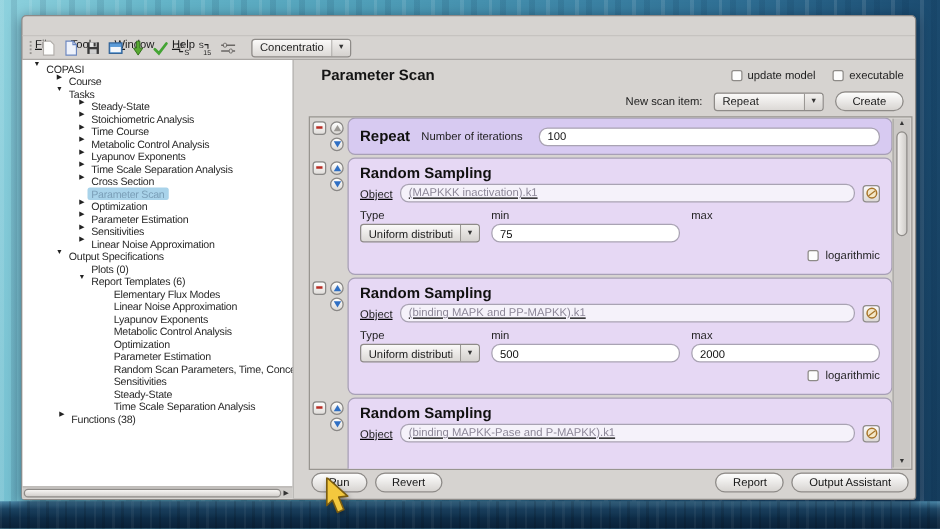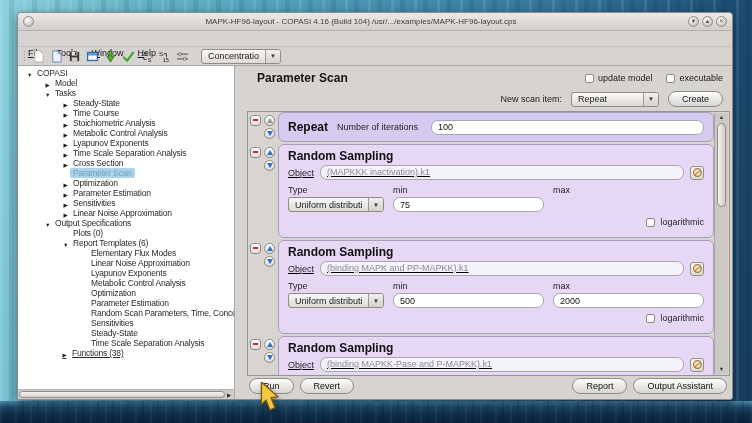--- a/index.html
+++ b/index.html
@@ -51,21 +51,21 @@
   .combo .combo-arrow{margin-left:6px;border-left:1px solid #9b9895;padding:0 4px;
     font-size:6px;color:#333;height:100%;display:flex;align-items:center;
     background:linear-gradient(#f2f0ee,#d4d1ce);border-radius:0 2px 2px 0;}
   .toolbar .combo{margin-left:9px;width:80px;}
 
   
   .content{flex:1;display:flex;min-height:0;}
   .tree-wrap{width:216px;flex:none;background:#fff;border-right:1px solid #a9a6a3;
     display:flex;flex-direction:column;min-height:0;}
   .tree{flex:1;overflow:hidden;padding-top:2px;}
-  .trow{height:10px;display:flex;align-items:flex-end;font-size:8.5px;letter-spacing:-.2px;
+  .trow{height:10px;display:flex;align-items:flex-start;font-size:8.5px;letter-spacing:-.2px;
     color:#2a2a2a;white-space:nowrap;}
   .tarrow{width:9px;flex:none;font-size:6.5px;color:#222;text-align:center;line-height:1;}
   .trow .tlabel{padding:0 3px;border-radius:2px;}
   .trow.sel .tlabel{background:#a9d3ea;color:#7b9fb8;}
   .hscroll{height:9px;flex:none;border-top:1px solid #b6b3b0;background:#cecbc8;
     display:flex;align-items:center;padding:0 1px;}
   .hthumb{flex:1;height:7px;box-sizing:border-box;border:1px solid #8e8b88;border-radius:4px;
     background:linear-gradient(#f6f4f2,#d2cfcc);}
   .harrow{font-size:5.5px;color:#333;width:8px;text-align:center;}
 
@@ -136,29 +136,20 @@
     filter:drop-shadow(1px 2px 2px rgba(0,0,0,.35));}
 </style>
 </head>
 <body>
 
 <div class="desktop">
   <div class="taskbar"></div>
 
   <div class="window">
 
-    <div class="titlebar">
-      <div class="tb-circle"></div>
-      <span class="title">MAPK-HF96-layout - COPASI 4.16 (Build 104) /usr/.../examples/MAPK-HF96-layout.cps</span>
-      <div class="tb-right" id="winControls">
-          <div class="tb-circle">▾</div>
-          <div class="tb-circle">▴</div>
-          <div class="tb-circle">×</div>
-        </div>
-    </div>
 
     <div class="menubar" id="menubar">
         <span class="menu-item"><u>F</u>ile</span>
         <span class="menu-item"><u>T</u>ools</span>
         <span class="menu-item"><u>W</u>indow</span>
         <span class="menu-item"><u>H</u>elp</span>
       </div>
 
     <div class="toolbar">
       <div class="tb-handle"></div>
@@ -229,37 +220,37 @@
     <div class="content">
 
       <div class="tree-wrap">
         <div class="tree" id="tree">
             <div class="trow" style="padding-left: 7px;">
               <span class="tarrow" style="font-size: 5.5px;">▼</span>
               <span class="tlabel">COPASI</span>
             </div>
             <div class="trow" style="padding-left: 25px;">
               <span class="tarrow" style="font-size: 5.5px;">▶</span>
-              <span class="tlabel">Model</span>
+              <span class="tlabel">Course</span>
             </div>
             <div class="trow" style="padding-left: 25px;">
               <span class="tarrow" style="font-size: 5.5px;">▼</span>
               <span class="tlabel">Tasks</span>
             </div>
             <div class="trow" style="padding-left: 43px;">
               <span class="tarrow" style="font-size: 5.5px;">▶</span>
               <span class="tlabel">Steady-State</span>
             </div>
             <div class="trow" style="padding-left: 43px;">
               <span class="tarrow" style="font-size: 5.5px;">▶</span>
+              <span class="tlabel">Stoichiometric Analysis</span>
+            </div>
+            <div class="trow" style="padding-left: 43px;">
+              <span class="tarrow" style="font-size: 5.5px;">▶</span>
               <span class="tlabel">Time Course</span>
-            </div>
-            <div class="trow" style="padding-left: 43px;">
-              <span class="tarrow" style="font-size: 5.5px;">▶</span>
-              <span class="tlabel">Stoichiometric Analysis</span>
             </div>
             <div class="trow" style="padding-left: 43px;">
               <span class="tarrow" style="font-size: 5.5px;">▶</span>
               <span class="tlabel">Metabolic Control Analysis</span>
             </div>
             <div class="trow" style="padding-left: 43px;">
               <span class="tarrow" style="font-size: 5.5px;">▶</span>
               <span class="tlabel">Lyapunov Exponents</span>
             </div>
             <div class="trow" style="padding-left: 43px;">
@@ -335,21 +326,21 @@
               <span class="tlabel">Sensitivities</span>
             </div>
             <div class="trow" style="padding-left: 61px;">
               <span class="tarrow" style="font-size: 5.5px;"></span>
               <span class="tlabel">Steady-State</span>
             </div>
             <div class="trow" style="padding-left: 61px;">
               <span class="tarrow" style="font-size: 5.5px;"></span>
               <span class="tlabel">Time Scale Separation Analysis</span>
             </div>
-            <div class="trow" style="padding-left: 42px; text-decoration: underline;">
+            <div class="trow" style="padding-left: 27px;">
               <span class="tarrow" style="font-size: 5.5px;">▶</span>
               <span class="tlabel">Functions (38)</span>
             </div>
           </div>
         <div class="hscroll">
           <div class="hthumb"></div>
           <div class="harrow">▶</div>
         </div>
       </div>
 

